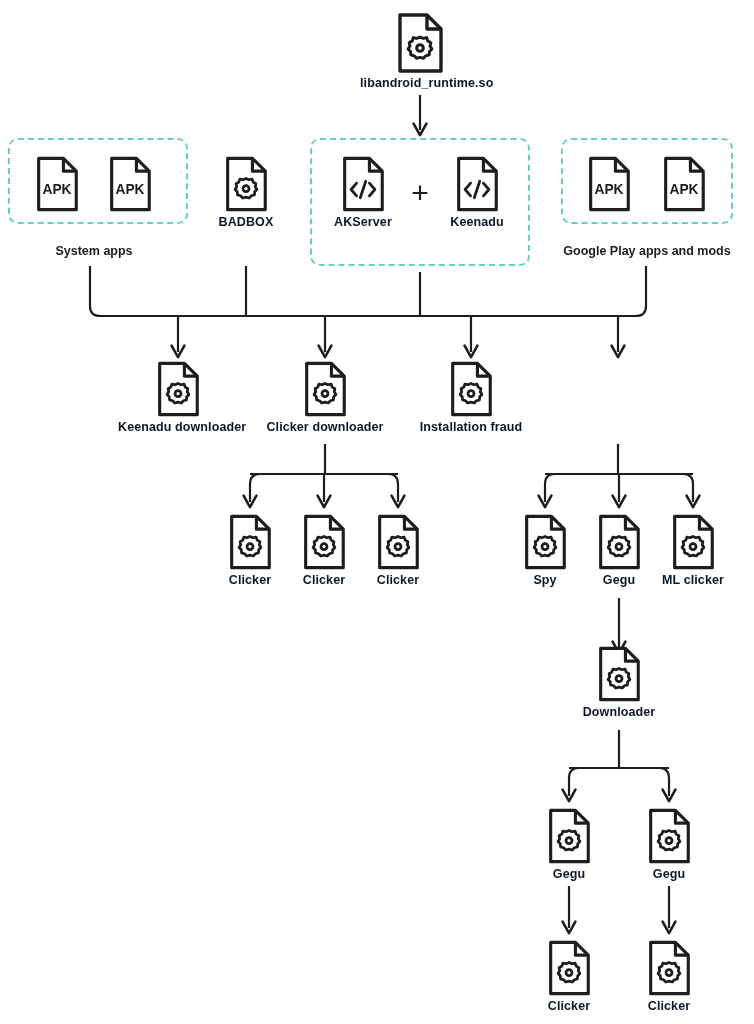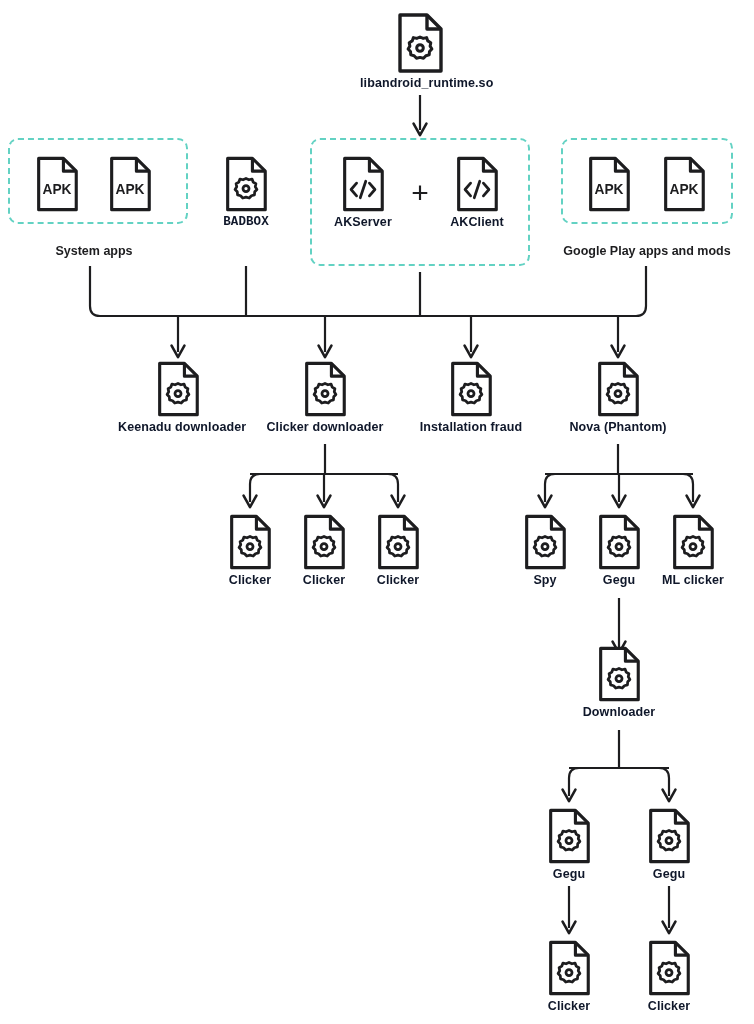--- a/index.html
+++ b/index.html
@@ -160,21 +160,21 @@
     <span class="glyph">
       <svg width="44" height="58" viewBox="0 0 48 62">
         <path d="M4,3 H31 L45,17 V59 H4 Z" fill="#fff" stroke="#1d1d1f" stroke-width="3.4" stroke-linejoin="round"></path>
         <path d="M31,3 V17 H45" fill="none" stroke="#1d1d1f" stroke-width="3.4" stroke-linejoin="round"></path>
         <text x="24" y="42" text-anchor="middle" font-family="Liberation Sans, sans-serif" font-size="15" font-weight="700" fill="#1d1d1f">APK</text>
       </svg>
     </span>
   </div>
   <div class="group-label" style="left:94px; top:244px;">System apps</div>
 
-  <div class="node" style="left:246px; top:155px;font-family:Liberation Mono, monospace;">
+  <div class="node" style="left:246px; top:155px;">
     <span class="glyph">
       <svg width="44" height="58" viewBox="0 0 48 62">
         <path d="M4,3 H31 L45,17 V59 H4 Z" fill="#fff" stroke="#1d1d1f" stroke-width="3.4" stroke-linejoin="round"></path>
         <path d="M31,3 V17 H45" fill="none" stroke="#1d1d1f" stroke-width="3.4" stroke-linejoin="round"></path>
         <g transform="translate(24,36)">
           <path d="M0,-11 L3.2,-9.6 L6.6,-10.4 L7.8,-7.1 L10.8,-5.3 L10.1,-1.9
                    L11.9,1 L9.5,3.5 L9.2,6.9 L5.9,7.8 L3.5,10.3 L0,9.4
                    L-3.5,10.3 L-5.9,7.8 L-9.2,6.9 L-9.5,3.5 L-11.9,1
                    L-10.1,-1.9 L-10.8,-5.3 L-7.8,-7.1 L-6.6,-10.4 L-3.2,-9.6 Z" fill="none" stroke="#1d1d1f" stroke-width="3" stroke-linejoin="round"></path>
           <circle cx="0" cy="0" r="3.3" fill="none" stroke="#1d1d1f" stroke-width="3"></circle>
@@ -204,21 +204,21 @@
       <svg width="44" height="58" viewBox="0 0 48 62">
         <path d="M4,3 H31 L45,17 V59 H4 Z" fill="#fff" stroke="#1d1d1f" stroke-width="3.4" stroke-linejoin="round"></path>
         <path d="M31,3 V17 H45" fill="none" stroke="#1d1d1f" stroke-width="3.4" stroke-linejoin="round"></path>
         <g fill="none" stroke="#1d1d1f" stroke-width="3" stroke-linecap="round" stroke-linejoin="round">
           <path d="M17,30 L11,37 L17,44"></path>
           <path d="M31,30 L37,37 L31,44"></path>
           <path d="M27,28 L21,46"></path>
         </g>
       </svg>
     </span>
-    <span class="node-label">AKClient</span>
+    <span class="node-label">Keenadu</span>
   </div>
 
   <div class="node plain" style="left:609px; top:155px;">
     <span class="glyph">
       <svg width="44" height="58" viewBox="0 0 48 62">
         <path d="M4,3 H31 L45,17 V59 H4 Z" fill="#fff" stroke="#1d1d1f" stroke-width="3.4" stroke-linejoin="round"></path>
         <path d="M31,3 V17 H45" fill="none" stroke="#1d1d1f" stroke-width="3.4" stroke-linejoin="round"></path>
         <text x="24" y="42" text-anchor="middle" font-family="Liberation Sans, sans-serif" font-size="15" font-weight="700" fill="#1d1d1f">APK</text>
       </svg>
     </span>
@@ -278,36 +278,20 @@
                    L11.9,1 L9.5,3.5 L9.2,6.9 L5.9,7.8 L3.5,10.3 L0,9.4
                    L-3.5,10.3 L-5.9,7.8 L-9.2,6.9 L-9.5,3.5 L-11.9,1
                    L-10.1,-1.9 L-10.8,-5.3 L-7.8,-7.1 L-6.6,-10.4 L-3.2,-9.6 Z" fill="none" stroke="#1d1d1f" stroke-width="3" stroke-linejoin="round"></path>
           <circle cx="0" cy="0" r="3.3" fill="none" stroke="#1d1d1f" stroke-width="3"></circle>
         </g>
       </svg>
     </span>
     <span class="node-label">Clicker downloader</span>
   </div>
 
-  <div class="node" style="left:618px; top:360px;">
-    <span class="glyph">
-      <svg width="44" height="58" viewBox="0 0 48 62">
-        <path d="M4,3 H31 L45,17 V59 H4 Z" fill="#fff" stroke="#1d1d1f" stroke-width="3.4" stroke-linejoin="round"></path>
-        <path d="M31,3 V17 H45" fill="none" stroke="#1d1d1f" stroke-width="3.4" stroke-linejoin="round"></path>
-        <g transform="translate(24,36)">
-          <path d="M0,-11 L3.2,-9.6 L6.6,-10.4 L7.8,-7.1 L10.8,-5.3 L10.1,-1.9
-                   L11.9,1 L9.5,3.5 L9.2,6.9 L5.9,7.8 L3.5,10.3 L0,9.4
-                   L-3.5,10.3 L-5.9,7.8 L-9.2,6.9 L-9.5,3.5 L-11.9,1
-                   L-10.1,-1.9 L-10.8,-5.3 L-7.8,-7.1 L-6.6,-10.4 L-3.2,-9.6 Z" fill="none" stroke="#1d1d1f" stroke-width="3" stroke-linejoin="round"></path>
-          <circle cx="0" cy="0" r="3.3" fill="none" stroke="#1d1d1f" stroke-width="3"></circle>
-        </g>
-      </svg>
-    </span>
-    <span class="node-label">Nova (Phantom)</span>
-  </div>
 
   <div class="node" style="left:250px; top:513px;">
     <span class="glyph">
       <svg width="44" height="58" viewBox="0 0 48 62">
         <path d="M4,3 H31 L45,17 V59 H4 Z" fill="#fff" stroke="#1d1d1f" stroke-width="3.4" stroke-linejoin="round"></path>
         <path d="M31,3 V17 H45" fill="none" stroke="#1d1d1f" stroke-width="3.4" stroke-linejoin="round"></path>
         <g transform="translate(24,36)">
           <path d="M0,-11 L3.2,-9.6 L6.6,-10.4 L7.8,-7.1 L10.8,-5.3 L10.1,-1.9
                    L11.9,1 L9.5,3.5 L9.2,6.9 L5.9,7.8 L3.5,10.3 L0,9.4
                    L-3.5,10.3 L-5.9,7.8 L-9.2,6.9 L-9.5,3.5 L-11.9,1

